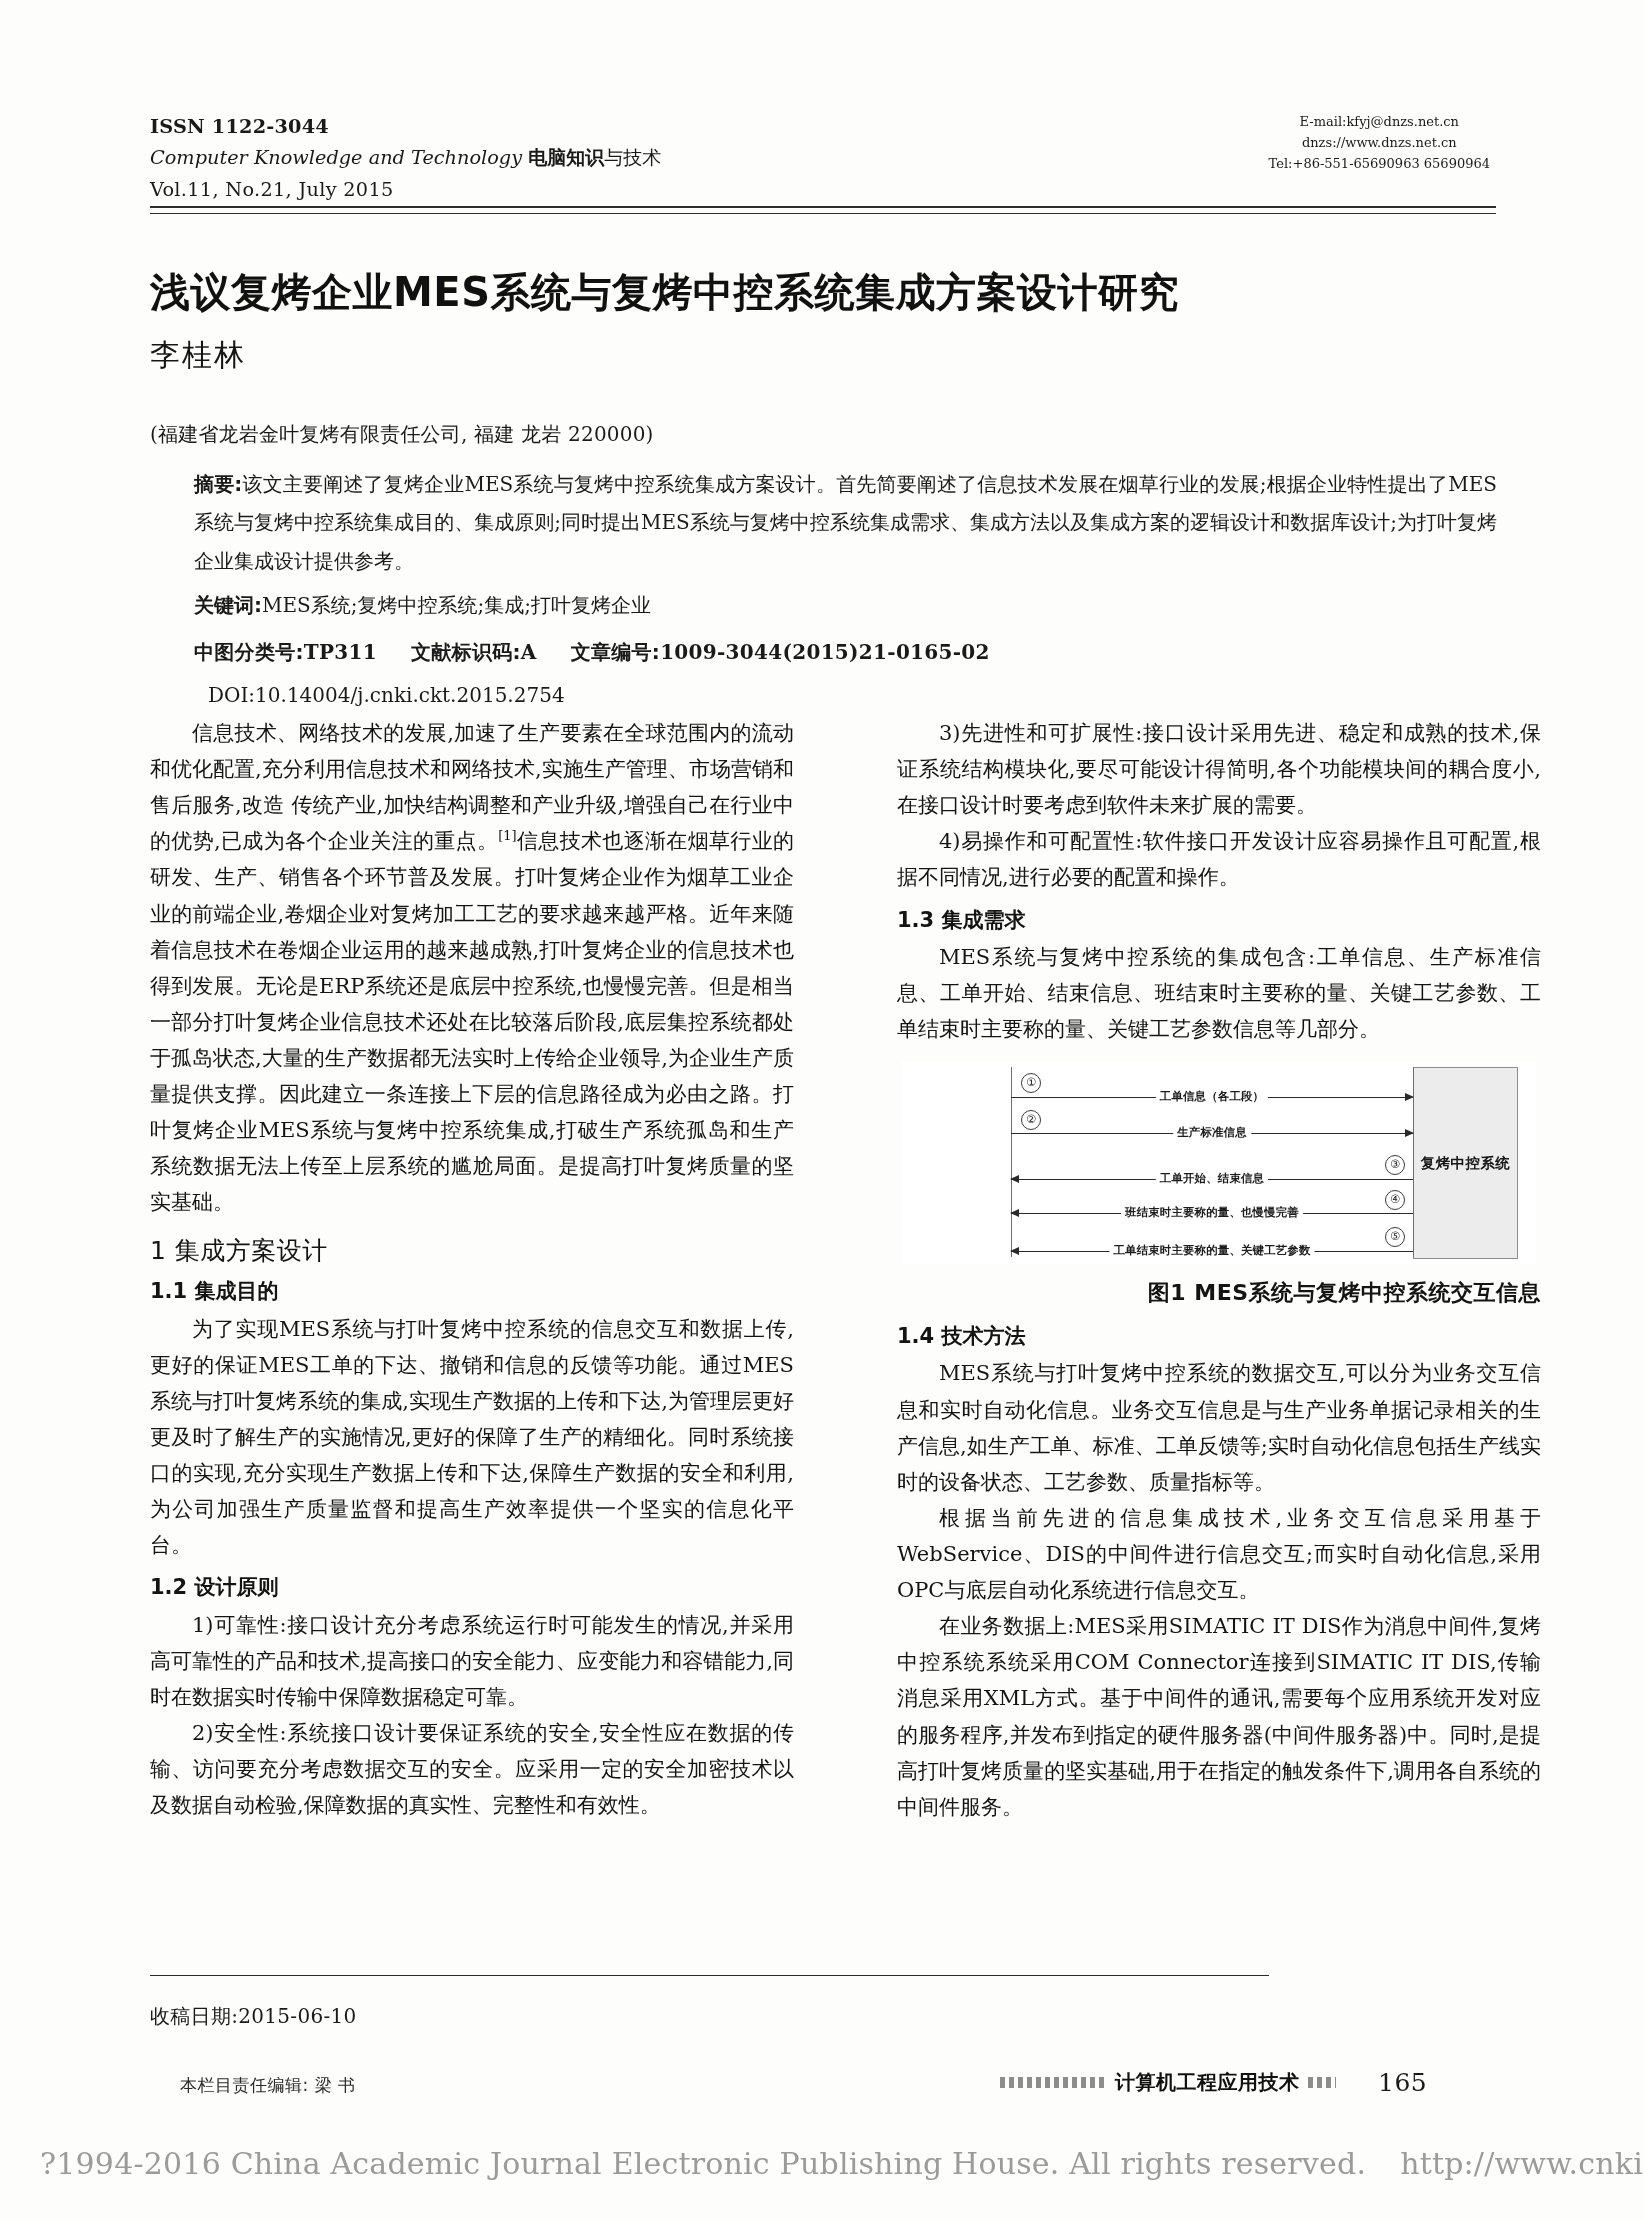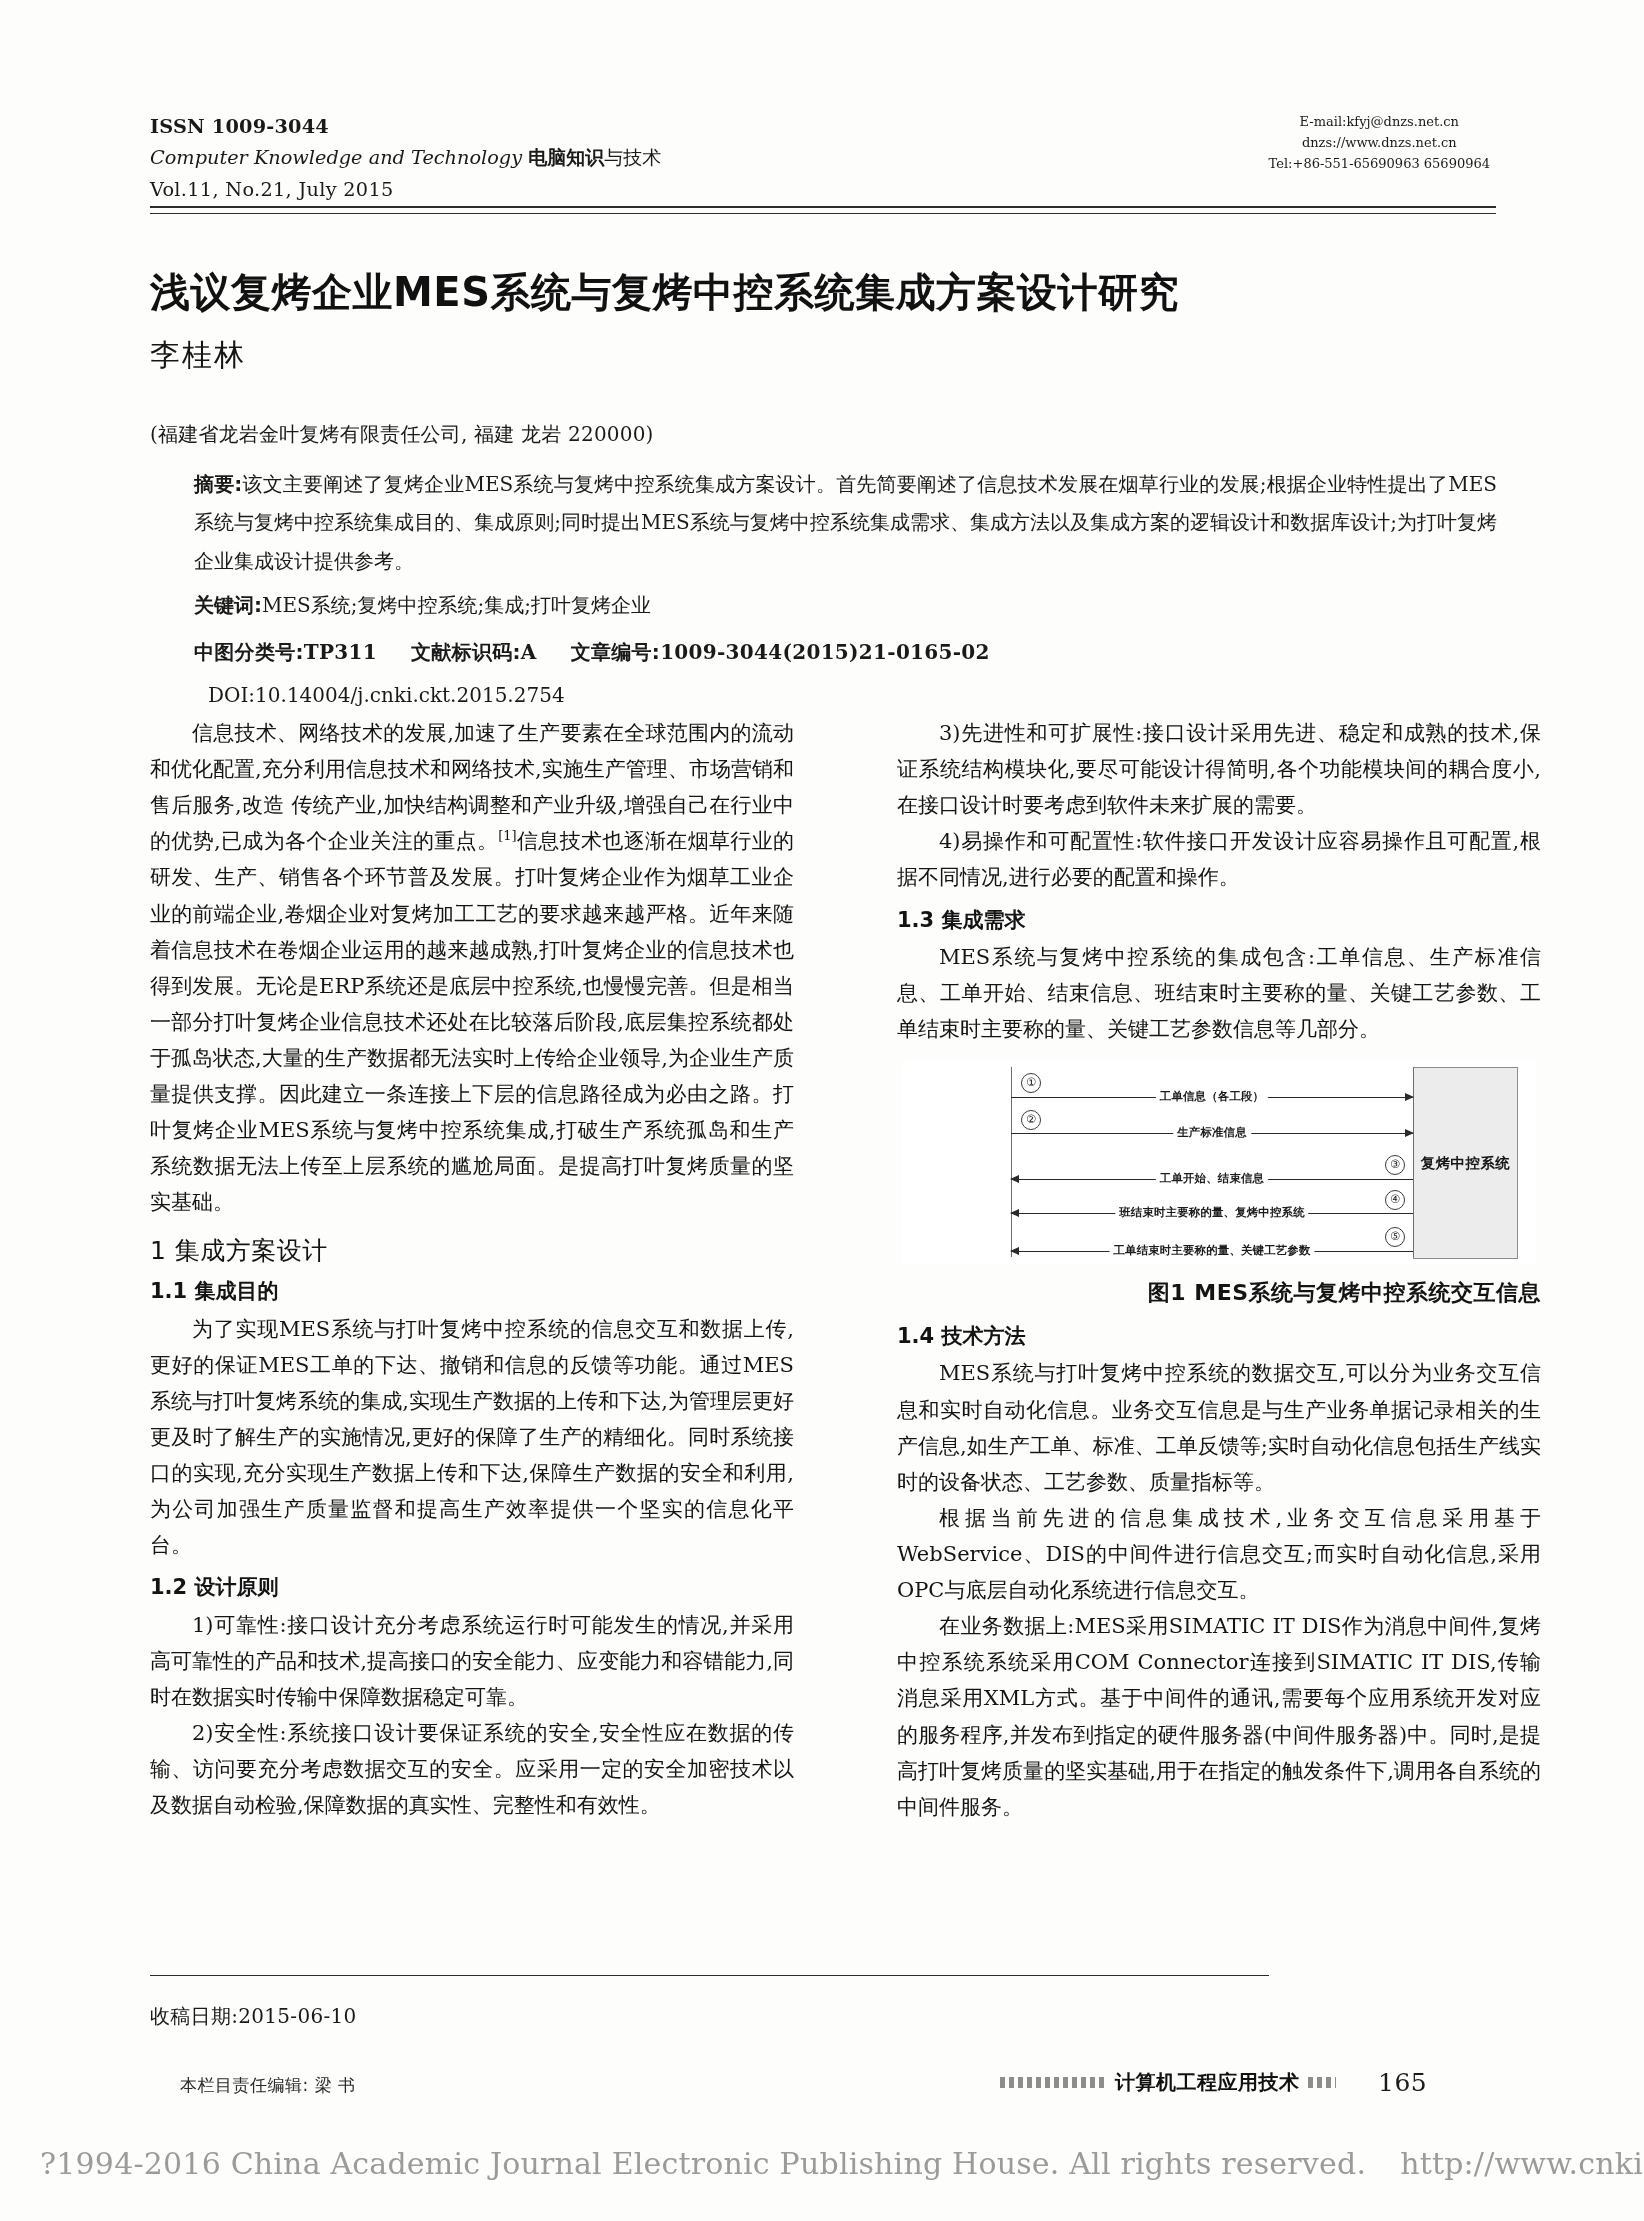--- a/index.html
+++ b/index.html
@@ -326,21 +326,21 @@
   }
   .cnki-bar .url { margin-left: 34px; }
 </style>
 </head>
 <body>
 
 <div class="page">
 
   <div class="masthead">
     <div class="mast-left">
-      <div class="mast-issn">ISSN 1009-3044</div>
+      <div class="mast-issn">ISSN 1122-3044</div>
       <div class="mast-journal"><span>Computer Knowledge and Technology</span> <span class="cn-bold">电脑知识</span><span class="cn-reg">与技术</span></div>
       <div class="mast-vol">Vol.11, No.21, July  2015</div>
     </div>
     <div class="mast-right">
       <div>E-mail:kfyj@dnzs.net.cn</div>
       <div>dnzs://www.dnzs.net.cn</div>
       <div>Tel:+86-551-65690963   65690964</div>
     </div>
   </div>
   <div class="rule-double"></div>
@@ -395,21 +395,21 @@
         <div class="msg to-right" style="left:109px; top:72px; width:402px;"></div>
         <div class="seq-num" style="left:119px; top:49px;">②</div>
         <div class="msg-label" style="left:310px; top:72px;">生产标准信息</div>
 
         <div class="msg to-left" style="left:109px; top:118px; width:402px;"></div>
         <div class="seq-num" style="left:483px; top:94px;">③</div>
         <div class="msg-label" style="left:310px; top:118px;">工单开始、结束信息</div>
 
         <div class="msg to-left" style="left:109px; top:152px; width:402px;"></div>
         <div class="seq-num" style="left:483px; top:129px;">④</div>
-        <div class="msg-label" style="left:310px; top:152px;">班结束时主要称的量、复烤中控系统</div>
+        <div class="msg-label" style="left:310px; top:152px;">班结束时主要称的量、也慢慢完善</div>
 
         <div class="msg to-left" style="left:109px; top:190px; width:402px;"></div>
         <div class="seq-num" style="left:483px; top:166px;">⑤</div>
         <div class="msg-label" style="left:310px; top:190px;">工单结束时主要称的量、关键工艺参数</div>
       </div>
       <div class="fig-caption">图1  MES系统与复烤中控系统交互信息</div>
     </div>
 
     <h3>1.4 技术方法</h3>
     <p>MES系统与打叶复烤中控系统的数据交互,可以分为业务交互信息和实时自动化信息。业务交互信息是与生产业务单据记录相关的生产信息,如生产工单、标准、工单反馈等;实时自动化信息包括生产线实时的设备状态、工艺参数、质量指标等。</p>

